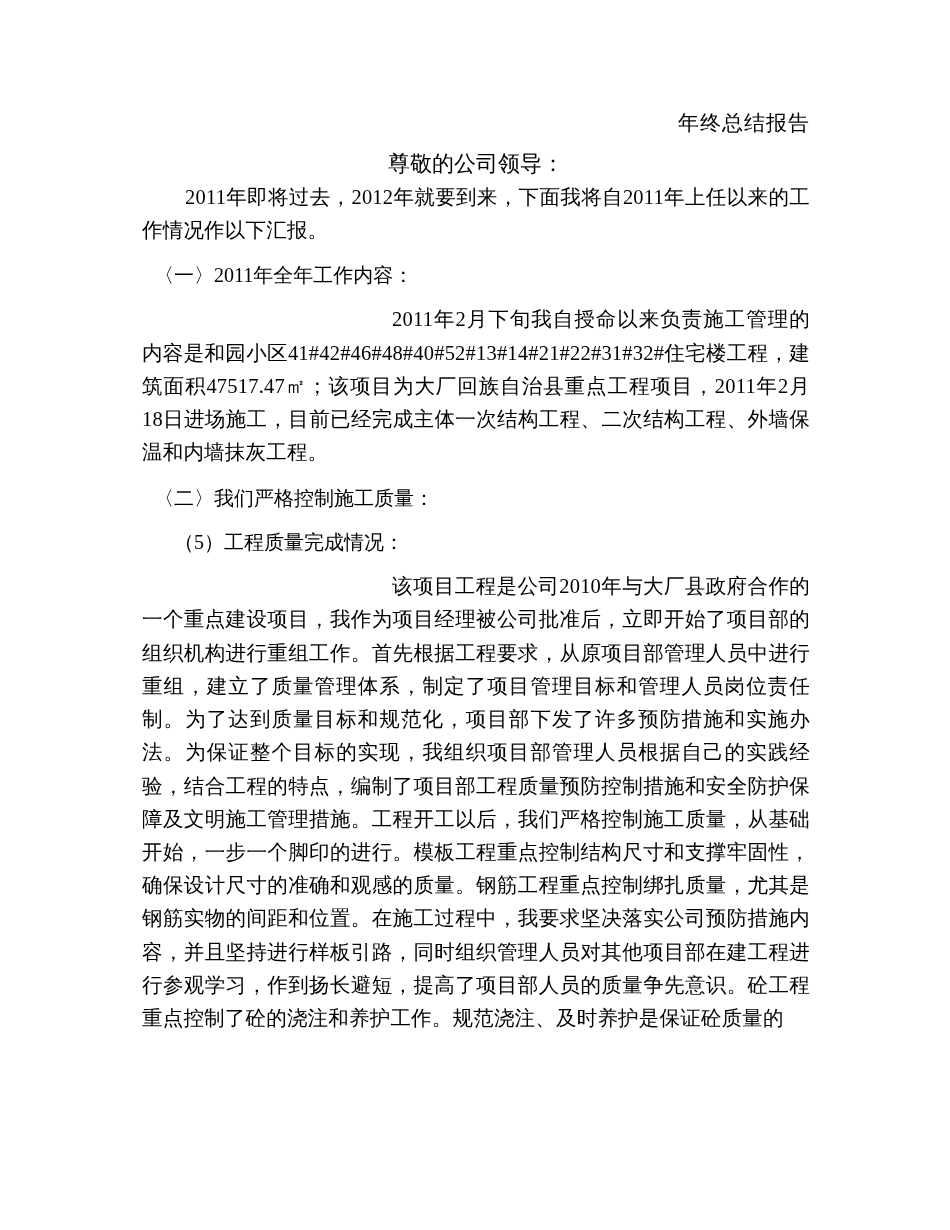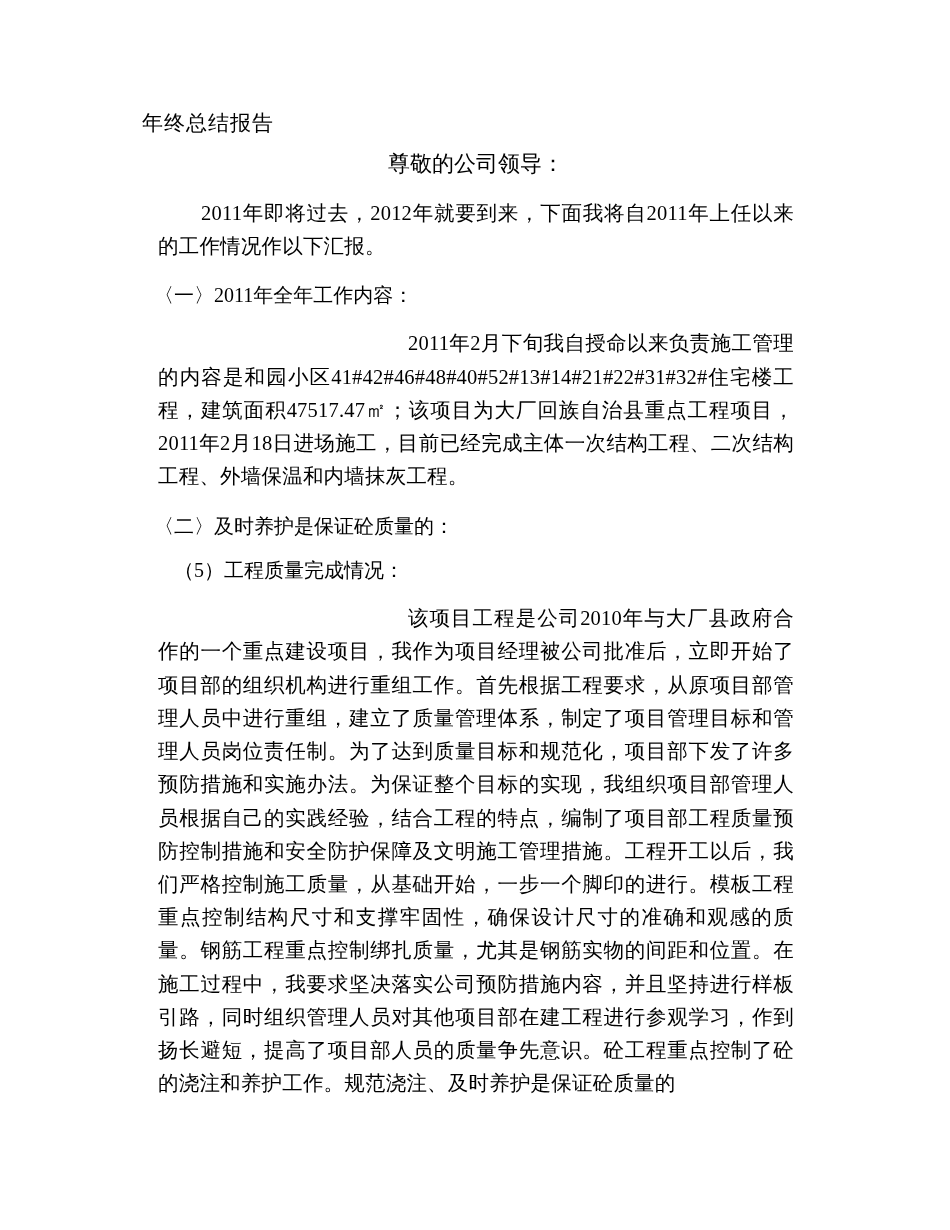--- a/index.html
+++ b/index.html
@@ -16,36 +16,36 @@
   }
   .page {
     position: relative;
     width: 950px;
     height: 1230px;
     box-sizing: border-box;
     padding: 108px 140px 0 142px;
     background: #ffffff;
   }
   .doc-title {
-    text-align: left;
+    text-align: right;
     font-size: 21px;
     line-height: 1.5;
     margin: 0 0 4px 0;
     letter-spacing: 1px;
   }
   .salutation {
     font-size: 22px;
     line-height: 1.6;
     margin: 6px 0 0 0;
     text-align: center;
   }
   p.body-par {
     font-size: 20.5px;
     line-height: 1.62;
-    margin: 16px;
+    margin: 0;
     text-align: justify;
     text-justify: inter-ideograph;
     letter-spacing: 0.2px;
   }
   p.indent-2 {
     text-indent: 2.1em;
   }
   p.indent-big {
     text-indent: 12.2em;
   }
@@ -66,19 +66,19 @@
   <div class="doc-title">年终总结报告</div>
 
   <div class="salutation">尊敬的公司领导：</div>
 
   <p class="body-par indent-2">2011年即将过去，2012年就要到来，下面我将自2011年上任以来的工作情况作以下汇报。</p>
 
   <p class="heading-line">〈一〉2011年全年工作内容：</p>
 
   <p class="body-par indent-big">2011年2月下旬我自授命以来负责施工管理的内容是和园小区41#42#46#48#40#52#13#14#21#22#31#32#住宅楼工程，建筑面积47517.47㎡；该项目为大厂回族自治县重点工程项目，2011年2月18日进场施工，目前已经完成主体一次结构工程、二次结构工程、外墙保温和内墙抹灰工程。</p>
 
-  <p class="heading-line">〈二〉及时养护是保证砼质量的：</p>
+  <p class="heading-line">〈二〉我们严格控制施工质量：</p>
 
   <p class="heading-line indent-1">（5）工程质量完成情况：</p>
 
   <p class="body-par indent-big">该项目工程是公司2010年与大厂县政府合作的一个重点建设项目，我作为项目经理被公司批准后，立即开始了项目部的组织机构进行重组工作。首先根据工程要求，从原项目部管理人员中进行重组，建立了质量管理体系，制定了项目管理目标和管理人员岗位责任制。为了达到质量目标和规范化，项目部下发了许多预防措施和实施办法。为保证整个目标的实现，我组织项目部管理人员根据自己的实践经验，结合工程的特点，编制了项目部工程质量预防控制措施和安全防护保障及文明施工管理措施。工程开工以后，我们严格控制施工质量，从基础开始，一步一个脚印的进行。模板工程重点控制结构尺寸和支撑牢固性，确保设计尺寸的准确和观感的质量。钢筋工程重点控制绑扎质量，尤其是钢筋实物的间距和位置。在施工过程中，我要求坚决落实公司预防措施内容，并且坚持进行样板引路，同时组织管理人员对其他项目部在建工程进行参观学习，作到扬长避短，提高了项目部人员的质量争先意识。砼工程重点控制了砼的浇注和养护工作。规范浇注、及时养护是保证砼质量的</p>
 
 </div>
 
 </body></html>

